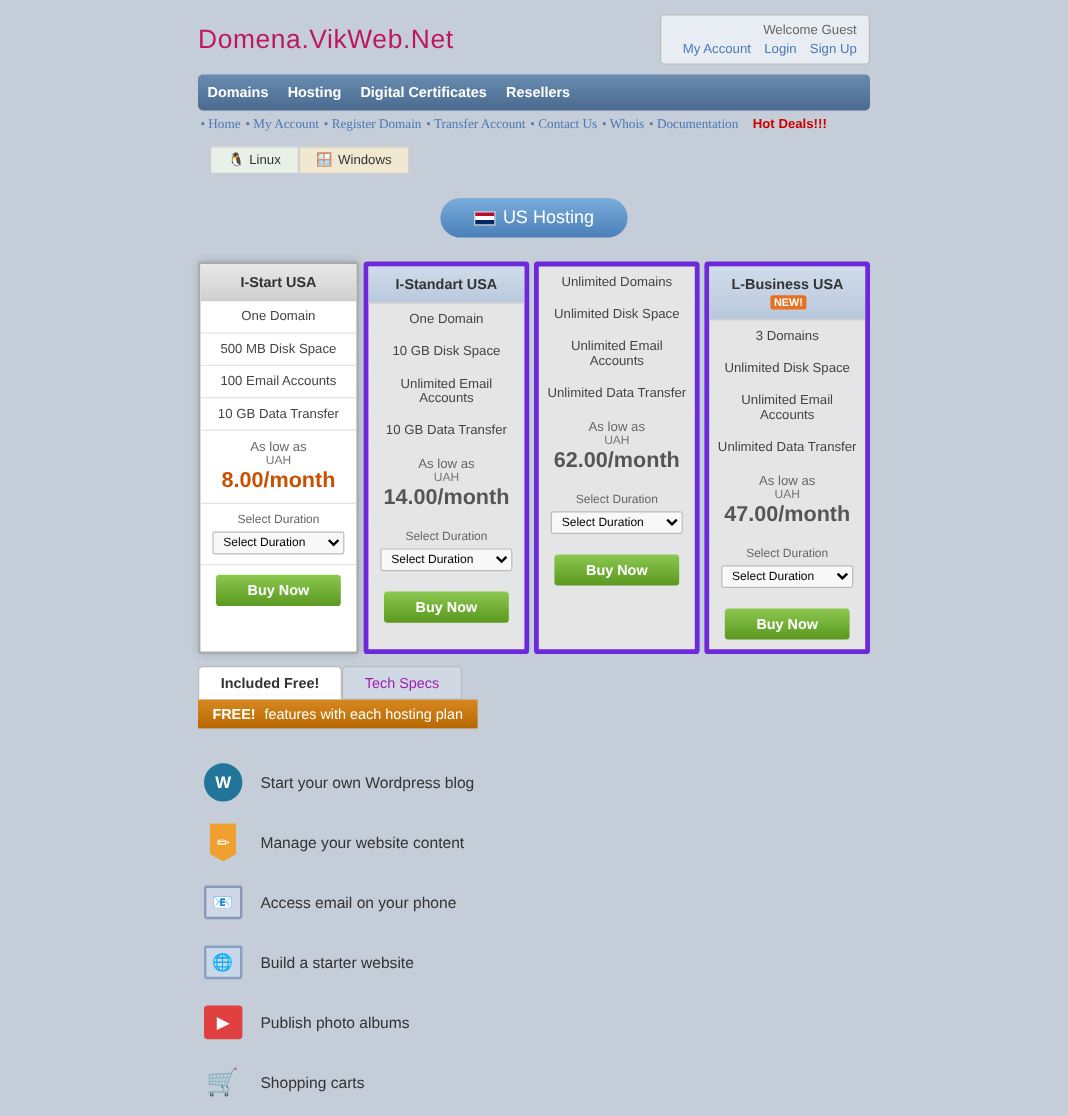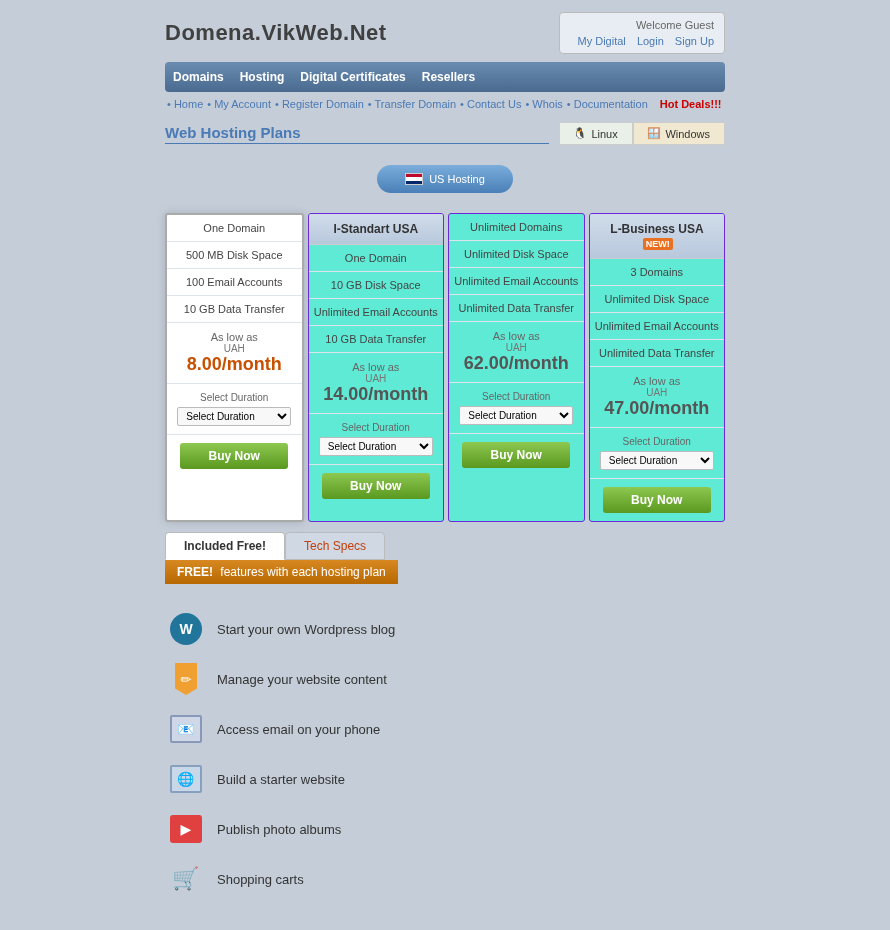--- a/index.html
+++ b/index.html
@@ -22,22 +22,22 @@
     }
     
     .header {
       padding: 12px 0 8px 0;
       display: flex;
       align-items: center;
       justify-content: space-between;
     }
     .logo {
       font-size: 22px;
-      font-weight: bold;
-      color: #404040;
+      font-weight: normal;
+      color: #be185d;
       letter-spacing: 0.5px;
     }
     .header-right {
       background: #e8edf3;
       border: 1px solid #bbb;
       border-radius: 4px;
       padding: 6px 10px;
       text-align: right;
       font-size: 11px;
       color: #333;
@@ -75,20 +75,21 @@
       font-size: 11px;
       color: #555;
       display: flex;
       gap: 4px;
       align-items: center;
       flex-wrap: wrap;
     }
     .breadcrumb a {
       color: #4a7ab5;
       text-decoration: none;
+      font-family: Liberation Serif, serif;
     }
     .hot-deals {
       color: #c00;
       font-weight: bold;
       margin-left: 8px;
     }
     
     .page-title-bar {
       display: flex;
       align-items: center;
@@ -133,43 +134,43 @@
       font-size: 14px;
       color: #555;
       margin-bottom: 10px;
     }
     .location-btn {
       background: linear-gradient(to bottom, #7aaddb, #4a80b8);
       color: #fff;
       border: none;
       border-radius: 20px;
       padding: 8px 28px;
-      font-size: 11px;
+      font-size: 15px;
       cursor: pointer;
       display: inline-flex;
       align-items: center;
       gap: 6px;
     }
     .flag {
       width: 18px;
       height: 12px;
       display: inline-block;
       background: linear-gradient(180deg, #bf0a30 33%, #fff 33%, #fff 66%, #002868 66%);
       border: 1px solid #ccc;
     }
     
     .plans-section {
       display: flex;
       gap: 4px;
       margin: 8px 0;
     }
     .plan-col {
       flex: 1;
-      border: 1px solid #6d28d9;
-      background: #5eead4;
+      border: 4px solid #6d28d9;
+      background: #e5e5e5;
       border-radius: 3px;
       overflow: hidden;
     }
     .plan-col.featured {
       background: #fff;
       border: 2px solid #aaa;
       box-shadow: 0 0 8px rgba(0,0,0,0.15);
     }
     .plan-header {
       text-align: center;
@@ -260,21 +261,21 @@
       display: flex;
       gap: 0;
     }
     .tab-btn {
       padding: 6px 18px;
       font-size: 12px;
       cursor: pointer;
       border: 1px solid #bbb;
       border-radius: 4px 4px 0 0;
       background: #d0d8e4;
-      color: #c2410c;
+      color: #a21caf;
     }
     .tab-btn.active {
       background: #fff;
       border-bottom: 1px solid #fff;
       color: #333;
       font-weight: bold;
     }
     .free-banner {
       background: linear-gradient(to bottom, #d88820, #b86800);
       color: #fff;
@@ -353,67 +354,69 @@
 <body>
 
 <div class="outer-wrapper">
   <div class="main-container">
 
     <div class="header">
       <div class="logo">Domena.VikWeb.Net</div>
       <div class="header-right">
         <div class="welcome">Welcome Guest</div>
         <div class="links">
-          <a href="#">My Digital</a>
+          <a href="#">My Account</a>
           <a href="#">Login</a>
           <a href="#">Sign Up</a>
         </div>
       </div>
     </div>
 
     <div class="nav-bar">
       <a class="nav-item">Domains</a>
       <a class="nav-item">Hosting</a>
       <a class="nav-item">Digital Certificates</a>
       <a class="nav-item">Resellers</a>
     </div>
 
     <div class="breadcrumb">
       <a href="#">• Home</a>
       <a href="#">• My Account</a>
       <a href="#">• Register Domain</a>
-      <a href="#">• Transfer Domain</a>
+      <a href="#">• Transfer Account</a>
       <a href="#">• Contact Us</a>
       <a href="#">• Whois</a>
       <a href="#">• Documentation</a>
       <span class="hot-deals">Hot Deals!!!</span>
     </div>
 
     <div class="page-title-bar">
-      <div class="page-title">Web Hosting Plans</div>
       <div class="os-tabs">
         <div class="os-tab linux">
           🐧 <span>Linux</span>
         </div>
         <div class="os-tab windows">
           🪟 <span>Windows</span>
         </div>
       </div>
     </div>
 
     <div class="location-section">
       <button class="location-btn">
         <span class="flag"></span>
         <span>US Hosting</span>
       </button>
     </div>
 
     <div class="plans-section">
 
       <div class="plan-col featured">
+        <div class="plan-header featured-header">
+          <span>I-Start USA</span>
+        </div>
         <div class="plan-row">One Domain</div>
         <div class="plan-row">500 MB Disk Space</div>
         <div class="plan-row">100 Email Accounts</div>
         <div class="plan-row">10 GB Data Transfer</div>
         <div class="price-section">
           <div class="as-low-as">As low as</div>
           <div class="currency">UAH</div>
           <div class="price">8.00/month</div>
         </div>
         <div class="duration-section">

